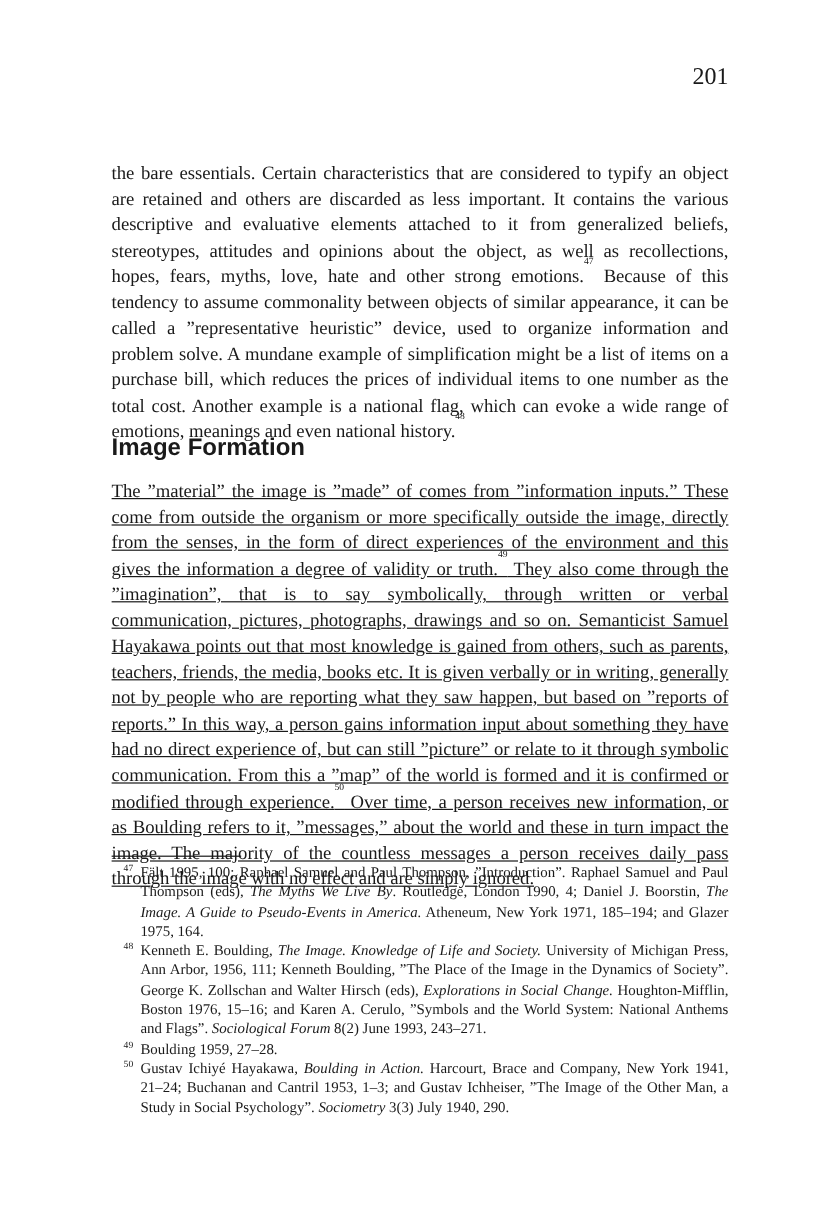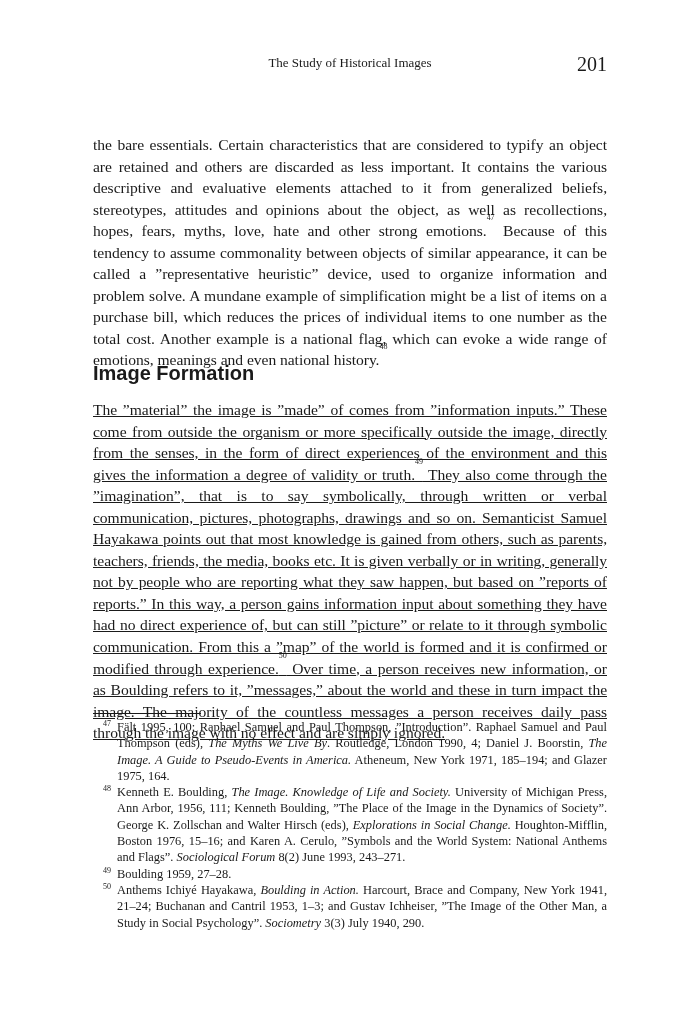--- a/index.html
+++ b/index.html
@@ -17,31 +17,30 @@
   .footnotes { position: absolute; left: 93px; top: 719px; width: 514px; font-family: "Liberation Serif", serif; font-size: 12.4px; line-height: 16.3px; }
   .footnote { position: relative; padding-left: 24px; text-align: justify; margin: 0; }
   .fn-num { position: absolute; left: 10px; top: -3px; font-size: 8px; }
   i { font-style: italic; }
 </style>
 </head>
 <body>
 
 <div class="page">
   <div class="running-header">
-    <span class="running-title">The Study of Historical Images</span>
     <span class="page-number">201</span>
   </div>
 
   <p class="body-text" id="para1"><span>the bare essentials. Certain characteristics that are considered to typify an object are retained and others are discarded as less important. It contains the various descriptive and evaluative elements attached to it from generalized beliefs, stereotypes, attitudes and opinions about the object, as well as recollections, hopes, fears, myths, love, hate and other strong emotions.</span><sup>47</sup><span> Because of this tendency to assume commonality between objects of similar appearance, it can be called a ”representative heuristic” device, used to organize information and problem solve. A mundane example of simplification might be a list of items on a purchase bill, which reduces the prices of individual items to one number as the total cost. Another example is a national flag, which can evoke a wide range of emotions, meanings and even national history.</span><sup>48</sup></p>
 
   <h2 class="heading">Image Formation</h2>
 
   <p class="body-text" id="para2"><span>The ”material” the image is ”made” of comes from ”information inputs.” These come from outside the organism or more specifically outside the image, directly from the senses, in the form of direct experiences of the environment and this gives the information a degree of validity or truth.</span><sup>49</sup><span> They also come through the ”imagination”, that is to say symbolically, through written or verbal communication, pictures, photographs, drawings and so on. Semanticist Samuel Hayakawa points out that most knowledge is gained from others, such as parents, teachers, friends, the media, books etc. It is given verbally or in writing, generally not by people who are reporting what they saw happen, but based on ”reports of reports.” In this way, a person gains information input about something they have had no direct experience of, but can still ”picture” or relate to it through symbolic communication. From this a ”map” of the world is formed and it is confirmed or modified through experience.</span><sup>50</sup><span> Over time, a person receives new information, or as Boulding refers to it, ”messages,” about the world and these in turn impact the image. The majority of the countless messages a person receives daily pass through the image with no effect and are simply ignored.</span></p>
 
   <div class="fn-rule"></div>
 
   <div class="footnotes" id="footnotes">
       <p class="footnote"><span class="fn-num">47</span><span>Fält 1995, 100; Raphael Samuel and Paul Thompson, ”Introduction”. Raphael Samuel and Paul Thompson (eds), </span><i>The Myths We Live By</i><span>. Routledge, London 1990, 4; Daniel J. Boorstin, </span><i>The Image. A Guide to Pseudo-Events in America.</i><span> Atheneum, New York 1971, 185–194; and Glazer 1975, 164.</span></p>
       <p class="footnote"><span class="fn-num">48</span><span>Kenneth E. Boulding, </span><i>The Image. Knowledge of Life and Society.</i><span> University of Michigan Press, Ann Arbor, 1956, 111; Kenneth Boulding, ”The Place of the Image in the Dynamics of Society”. George K. Zollschan and Walter Hirsch (eds), </span><i>Explorations in Social Change.</i><span> Houghton-Mifflin, Boston 1976, 15–16; and Karen A. Cerulo, ”Symbols and the World System: National Anthems and Flags”. </span><i>Sociological Forum</i><span> 8(2) June 1993, 243–271.</span></p>
       <p class="footnote"><span class="fn-num">49</span><span>Boulding 1959, 27–28.</span></p>
-      <p class="footnote"><span class="fn-num">50</span><span>Anthems Ichiyé Hayakawa, </span><i>Boulding in Action.</i><span> Harcourt, Brace and Company, New York 1941, 21–24; Buchanan and Cantril 1953, 1–3; and Gustav Ichheiser, ”The Image of the Other Man, a Study in Social Psychology”. </span><i>Sociometry</i><span> 3(3) July 1940, 290.</span></p>
+      <p class="footnote"><span class="fn-num">50</span><span>Gustav Ichiyé Hayakawa, </span><i>Boulding in Action.</i><span> Harcourt, Brace and Company, New York 1941, 21–24; Buchanan and Cantril 1953, 1–3; and Gustav Ichheiser, ”The Image of the Other Man, a Study in Social Psychology”. </span><i>Sociometry</i><span> 3(3) July 1940, 290.</span></p>
     </div>
 </div>
 
 </body></html>

